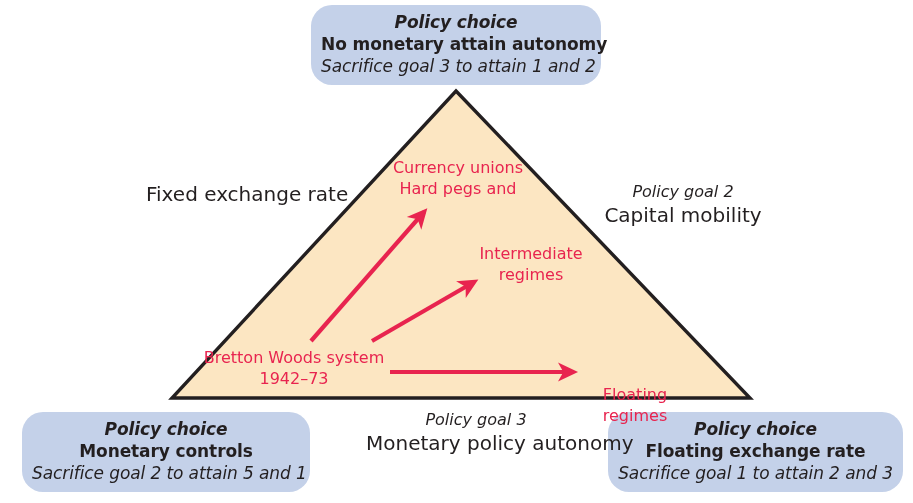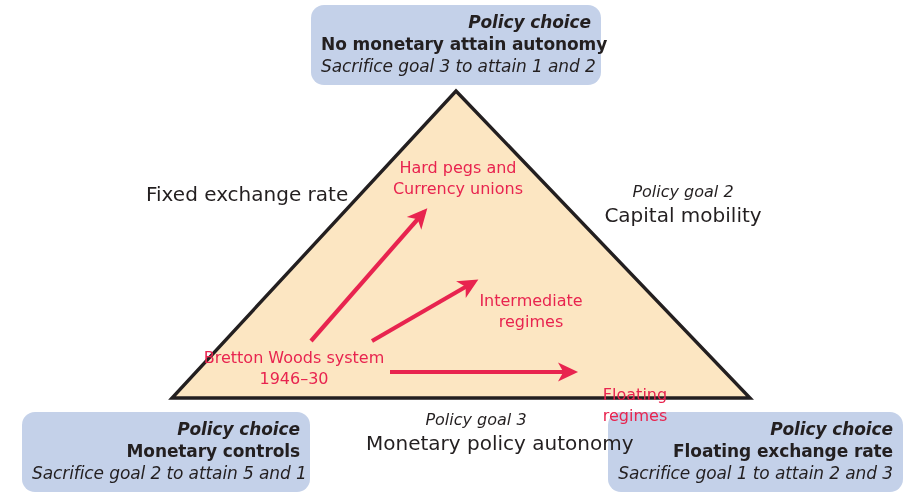--- a/index.html
+++ b/index.html
@@ -21,22 +21,22 @@
     left: 0; top: 0;
     width: 913px;
     height: 503px;
   }
 
   
   .choice-box {
     position: absolute;
     box-sizing: border-box;
     background: #c4d1e9;
-    border-radius: 13px;
-    text-align: right;
+    border-radius: 21px;
+    text-align: center;
     padding: 6px 10px 8px 10px;
     line-height: 1.30;
   }
   .choice-box .line-title {
     font-style: italic;
     font-weight: bold;
     font-size: 17px;
     letter-spacing: -0.1px;
     white-space: nowrap;
   }
@@ -80,21 +80,21 @@
   .regime-label {
     position: absolute;
     text-align: center;
     color: #e8244f;
     font-size: 16px;
     line-height: 1.32;
   }
   .regime-label span { display: block; white-space: nowrap; }
 
   #regime-hard   { left: 368px; top: 157px; width: 180px; }
-  #regime-inter  { left: 466px; top: 243px; width: 130px; margin-top: 47px; }
+  #regime-inter  { left: 466px; top: 243px; width: 130px; }
   #regime-bw     { left: 196px; top: 347px; width: 196px; }
   #regime-float  { left: 580px; top: 340px; width: 110px; margin-top: 44px; }
 </style>
 </head>
 <body>
 
 <div id="diagram">
 
   <svg width="913" height="503" viewBox="0 0 913 503" style="position:absolute;left:0;top:0;">
     <defs>
@@ -138,32 +138,32 @@
     <div class="goal-num">Policy goal 2</div>
     <div class="goal-desc">Capital mobility</div>
   </div>
 
   <div class="goal-label" id="goal3">
     <div class="goal-num">Policy goal 3</div>
     <div class="goal-desc">Monetary policy autonomy</div>
   </div>
 
   <div class="regime-label" id="regime-hard">
+    <span>Currency unions</span>
     <span>Hard pegs and</span>
-    <span>Currency unions</span>
   </div>
 
   <div class="regime-label" id="regime-inter">
     <span>Intermediate</span>
     <span>regimes</span>
   </div>
 
   <div class="regime-label" id="regime-bw">
     <span>Bretton Woods system</span>
-    <span>1946–30</span>
+    <span>1942–73</span>
   </div>
 
   <div class="regime-label" id="regime-float">
     <span>Floating</span>
     <span>regimes</span>
   </div>
 
 </div>
 
 </body></html>

